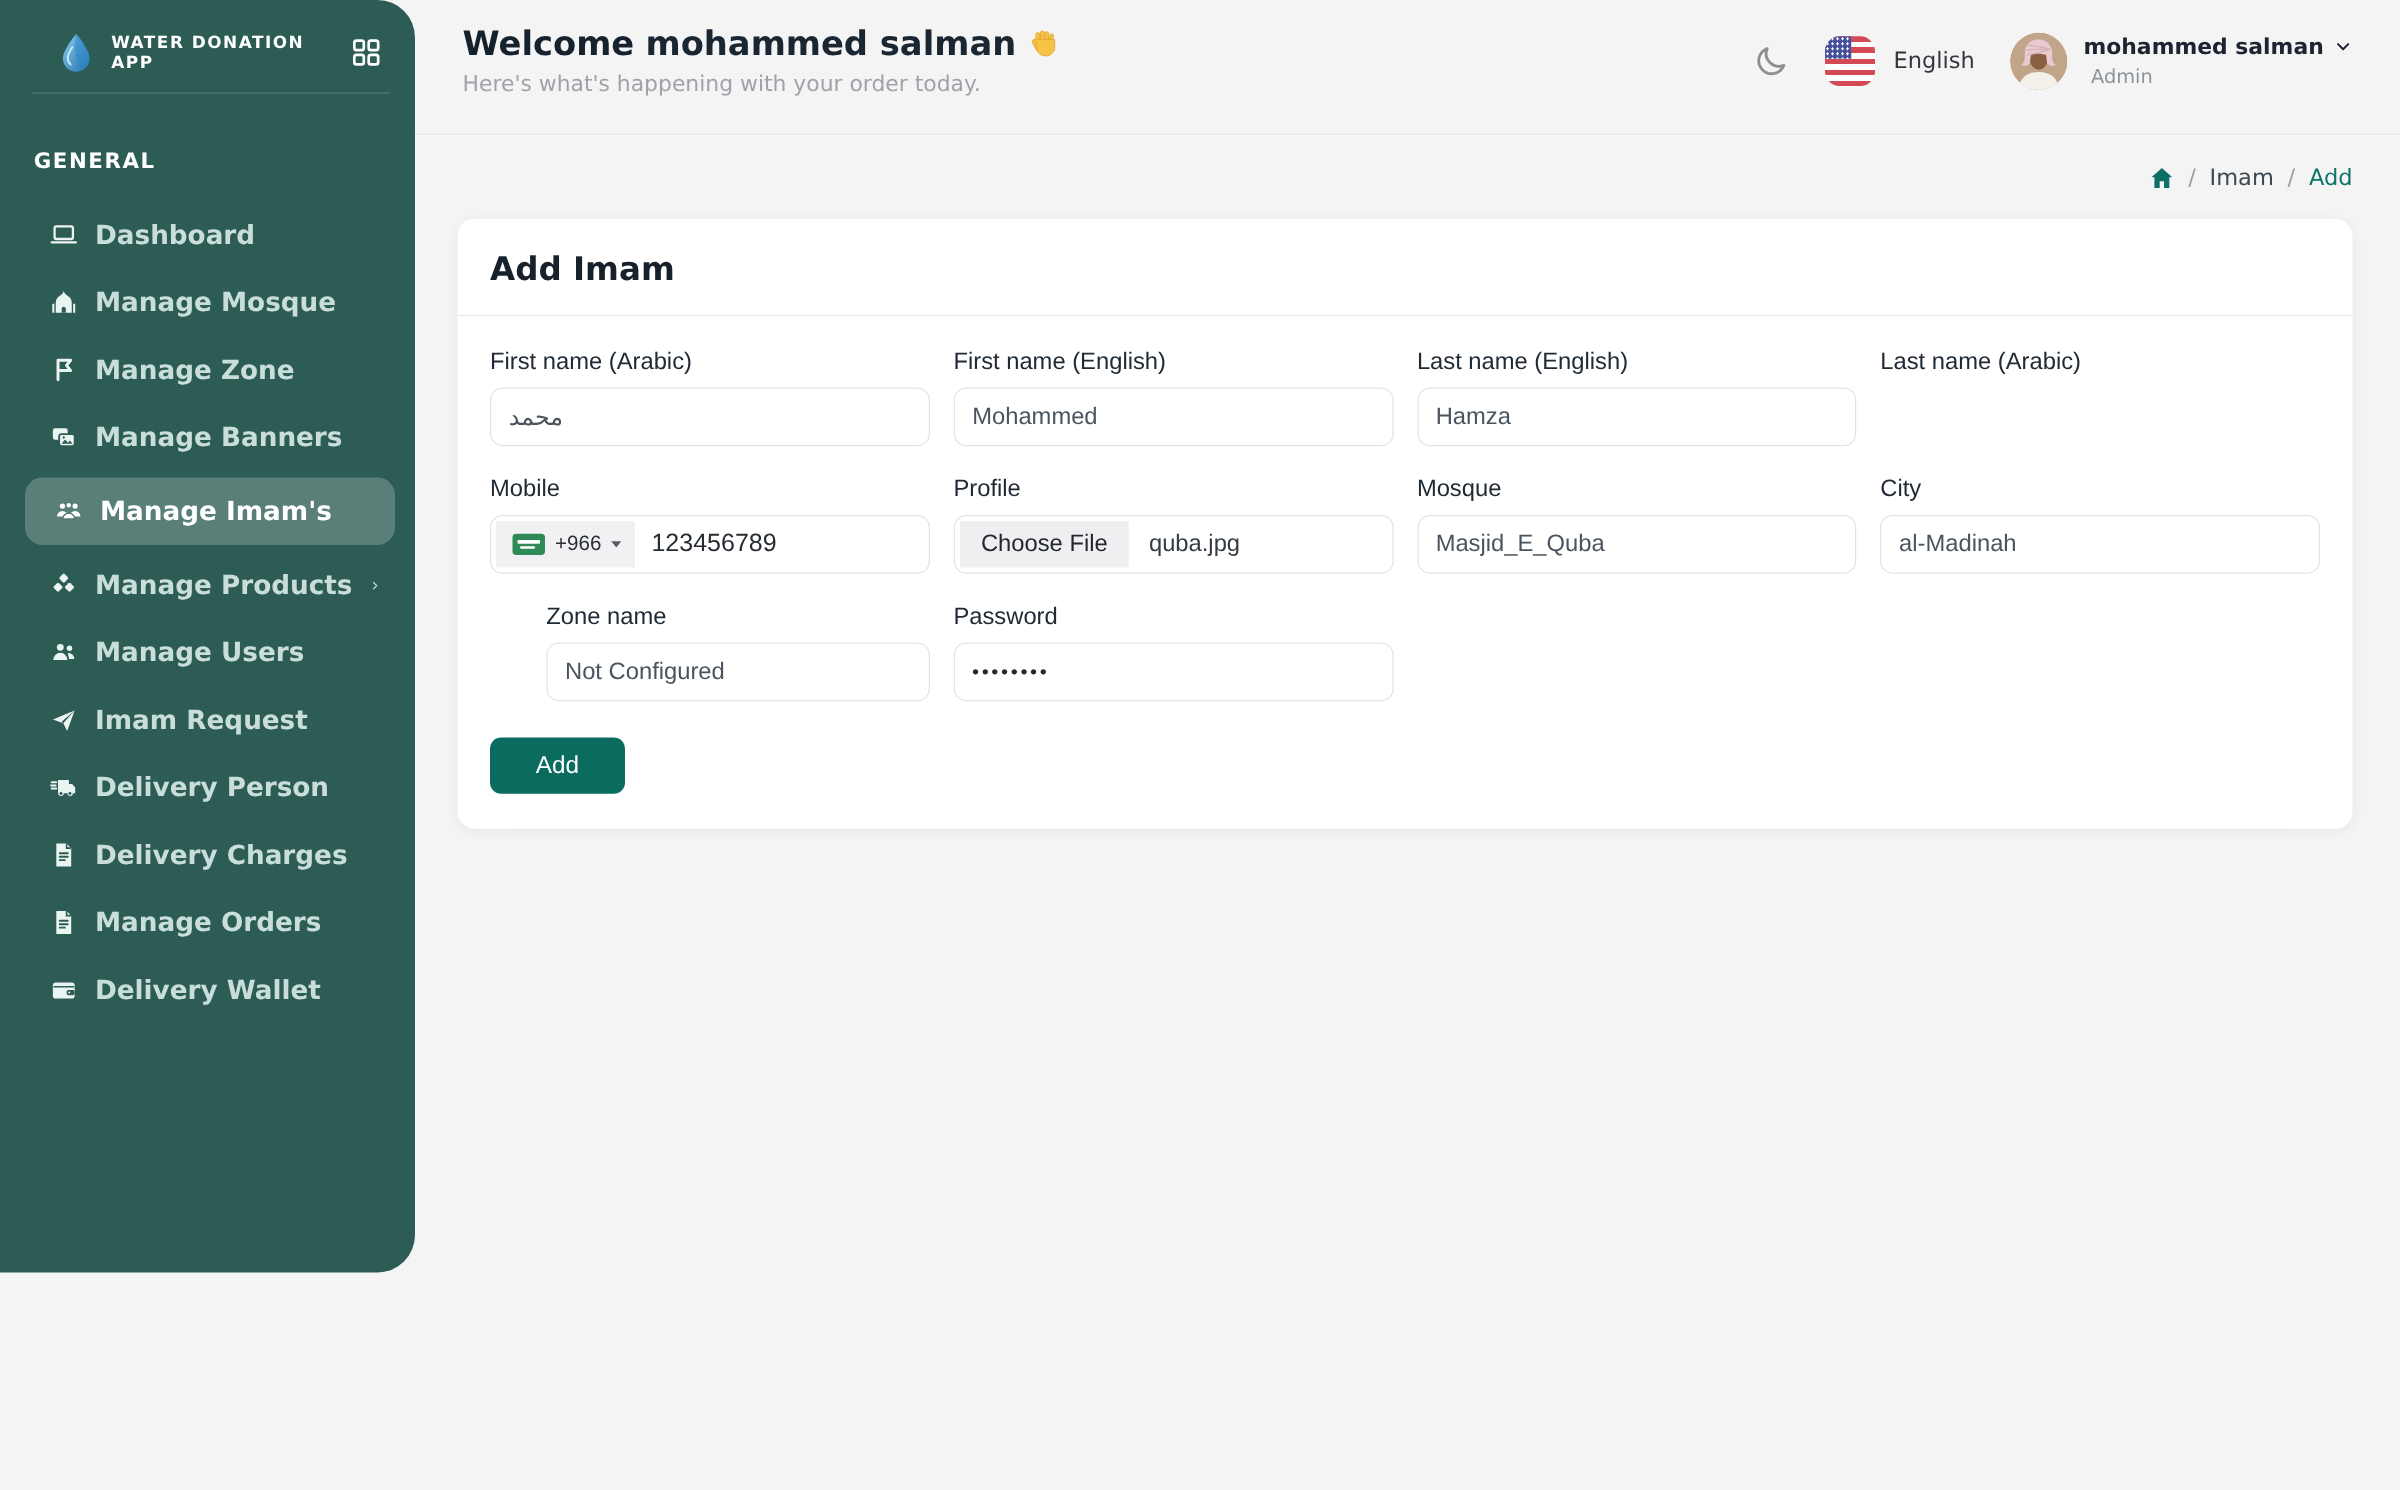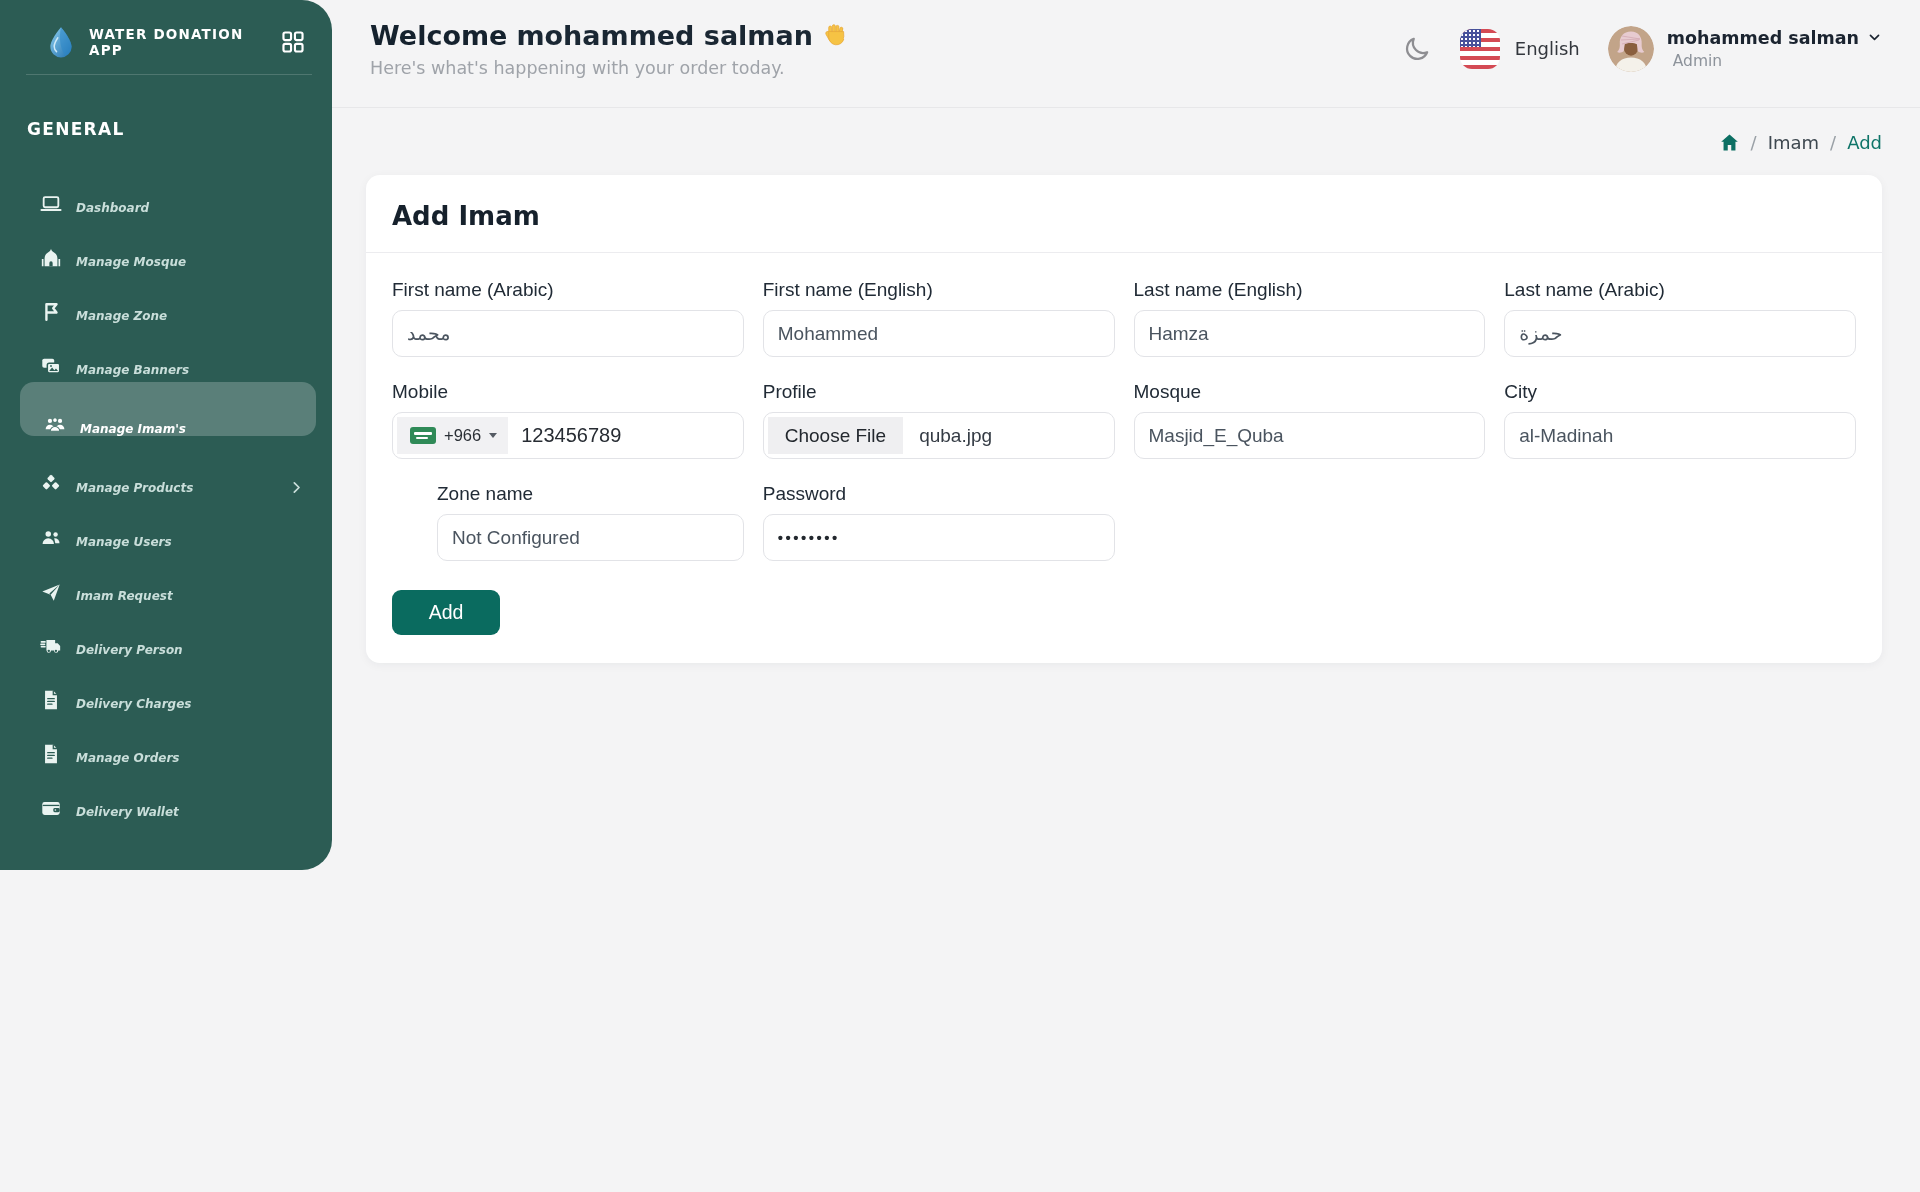--- a/index.html
+++ b/index.html
@@ -5,36 +5,36 @@
   * { margin:0; padding:0; box-sizing:border-box; }
   html,body { width:1920px; height:1192px; }
   body {
     position:relative; overflow:hidden;
     background:#F4F4F5;
     font-family:"DejaVu Sans", sans-serif;
   }
 
   
   .sidebar {
-    position:absolute; left:0; top:0; width:332px; height:870px;
+    position:absolute; left:0; top:0; width:332px; height:1018px;
     background:#2C5C54; border-radius:0 30px 30px 0;
     color:#fff; overflow:hidden; z-index:3;
   }
   .logo-row { display:flex; align-items:center; padding:25px 26px 15px 44px; }
   .logo-drop { width:34px; height:34px; flex:0 0 34px; }
   .logo-text { margin-left:11px; font-size:13.5px; font-weight:bold; letter-spacing:1.2px; color:#FFFFFF; flex:1; }
   .apps-grid { width:26px; height:26px; flex:0 0 26px; cursor:pointer; }
   .logo-divider { border-top:1px solid rgba(255,255,255,0.17); margin-left:26px; width:286px; }
   .section-label { padding:44px 0 0 27px; font-size:17px; font-weight:bold; letter-spacing:1.3px; color:#FFFFFF; }
   .menu { padding:22px 14px 0 16px; }
   .menu-item {
-    display:flex; align-items:flex-end; gap:14px;
+    display:flex; align-items:center; gap:14px;
     height:54px; padding:0 14px 0 24px;
-    font-size:12px; font-weight:600; color:#C9DEDA;
-    border-radius:14px; cursor:pointer; white-space:nowrap;font-style:italic;
+    font-size:21px; font-weight:600; color:#C9DEDA;
+    border-radius:14px; cursor:pointer; white-space:nowrap;
   }
   .menu-item.active { background:rgba(255,255,255,0.22); color:#FFFFFF; margin:5px 2px 5px 4px; }
   .mi-icon { width:22px; height:22px; flex:0 0 22px; color:#EAF4F1; }
   .menu-item.active .mi-icon { color:#FFFFFF; }
   .chev-right { margin-left:auto; width:15px; height:15px; color:#C9DEDA; }
 
   
   .content { position:absolute; left:332px; top:0; right:0; bottom:0; }
   .topbar {
     height:108px; border-bottom:1px solid #E7E7E9;
@@ -346,21 +346,20 @@
       <div class="fld">
         <label class="fld-label">First name (English)</label>
         <input class="fld-input" type="text" value="Mohammed" style="">
       </div>
       <div class="fld">
         <label class="fld-label">Last name (English)</label>
         <input class="fld-input" type="text" value="Hamza" style="">
       </div>
       <div class="fld">
         <label class="fld-label">Last name (Arabic)</label>
-        <input class="fld-input" type="text" value="حمزة" style="">
       </div>
 
       <div class="fld">
         <label class="fld-label">Mobile</label>
         <div class="fld-box">
           <span class="dial-seg">
             <span class="sa-flag"></span>
             <span class="dial-code">+966</span>
             <span class="dial-caret"></span>
           </span>

